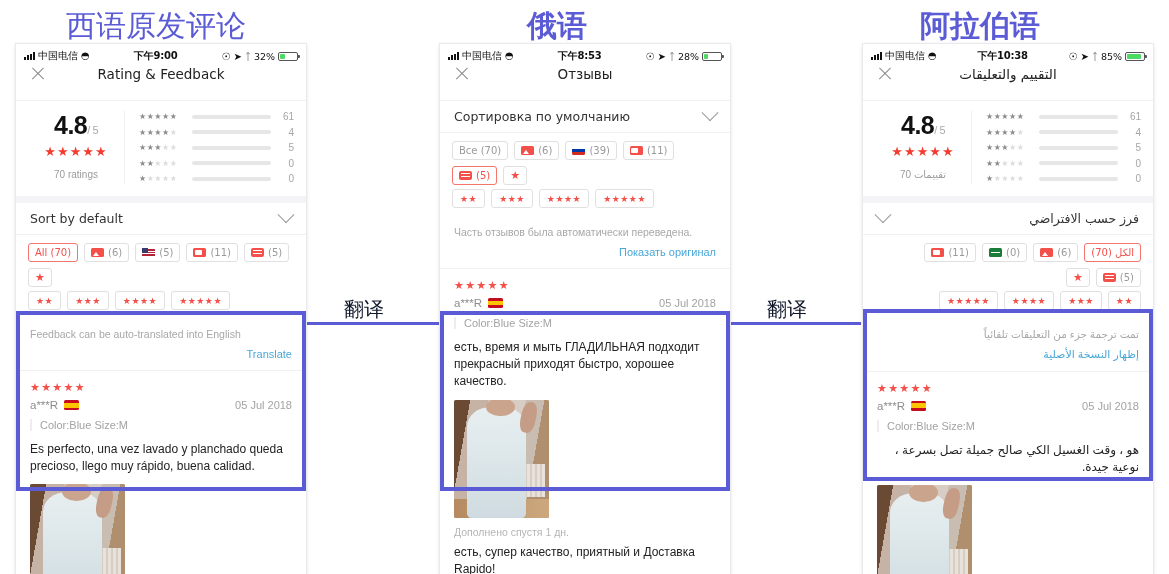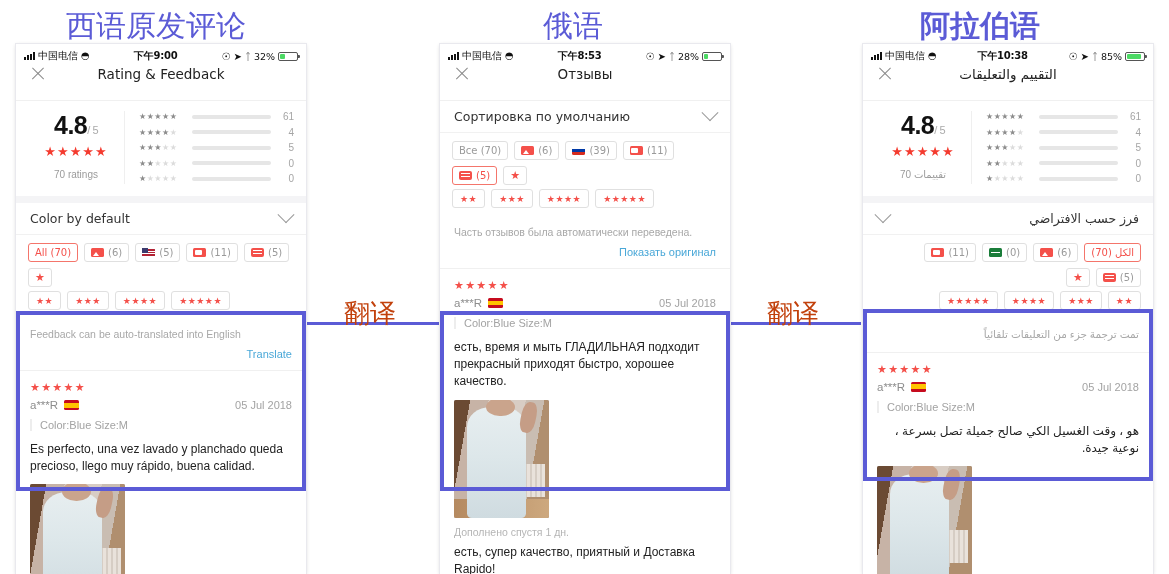--- a/index.html
+++ b/index.html
@@ -15,30 +15,30 @@
   
   .heading{
     position:absolute;top:6px;
     color:#5b5bd6;
     font-size:30px;
     font-weight:400;
     white-space:nowrap;
     font-family:"DejaVu Sans","Liberation Sans",sans-serif;
   }
   .h1{left:66px;}
-  .h2{left:543px;}
+  .h2{left:527px;font-weight:bold;}
   .h3{left:920px;font-weight:bold;}
 
   
   .connector{position:absolute;height:3px;background:#5b5bd6;}
   .conn1{left:305px;top:322px;width:134px;}
   .conn2{left:730px;top:322px;width:131px;}
   .conn-label{
     position:absolute;
-    color:#c2410c;font-size:26px;white-space:nowrap;
+    color:#0f172a;font-size:20px;white-space:nowrap;
     font-family:"DejaVu Sans","Liberation Sans",sans-serif;
   }
   .cl1{left:344px;top:296px;}
   .cl2{left:767px;top:296px;}
 
   
   .phone{
     position:absolute;top:44px;
     width:290px;height:530px;
     background:#ffffff;
@@ -270,21 +270,21 @@
             <span class="row-stars"><span class="on">★</span><span class="off">★★★★</span></span>
             <span class="track"><span class="fill" style="width: 0%;"></span></span>
             <span class="row-num">0</span>
           </div>
         </div>
     </div>
 
     <div class="gap-band"></div>
 
     <div class="sortrow">
-      <span>Color by default</span>
+      <span>Sort by default</span>
       <span class="chev"></span>
     </div>
 
     <div class="chips">
         <div class="chip sel">
           <span class="">All (70)</span>
         </div>
         <div class="chip">
           <span class="ic ic-photo"></span>
           <span class="cnt">(6)</span>
@@ -534,20 +534,21 @@
       </div>
     <div class="chips-row2 rtl">
         <div class="chip-stars">★★</div>
         <div class="chip-stars">★★★</div>
         <div class="chip-stars">★★★★</div>
         <div class="chip-stars">★★★★★</div>
       </div>
 
     <div class="notice rtl">
       <div class="notice-text">تمت ترجمة جزء من التعليقات تلقائياً</div>
+      <div class="notice-link">إظهار النسخة الأصلية</div>
     </div>
     <div class="divline"></div>
 
     <div class="review">
       <div class="rv-stars">★★★★★</div>
       <div class="rv-meta">
         <div class="rv-user">
           <span>a***R</span>
           <span class="rv-flag flag-es"></span>
         </div>

